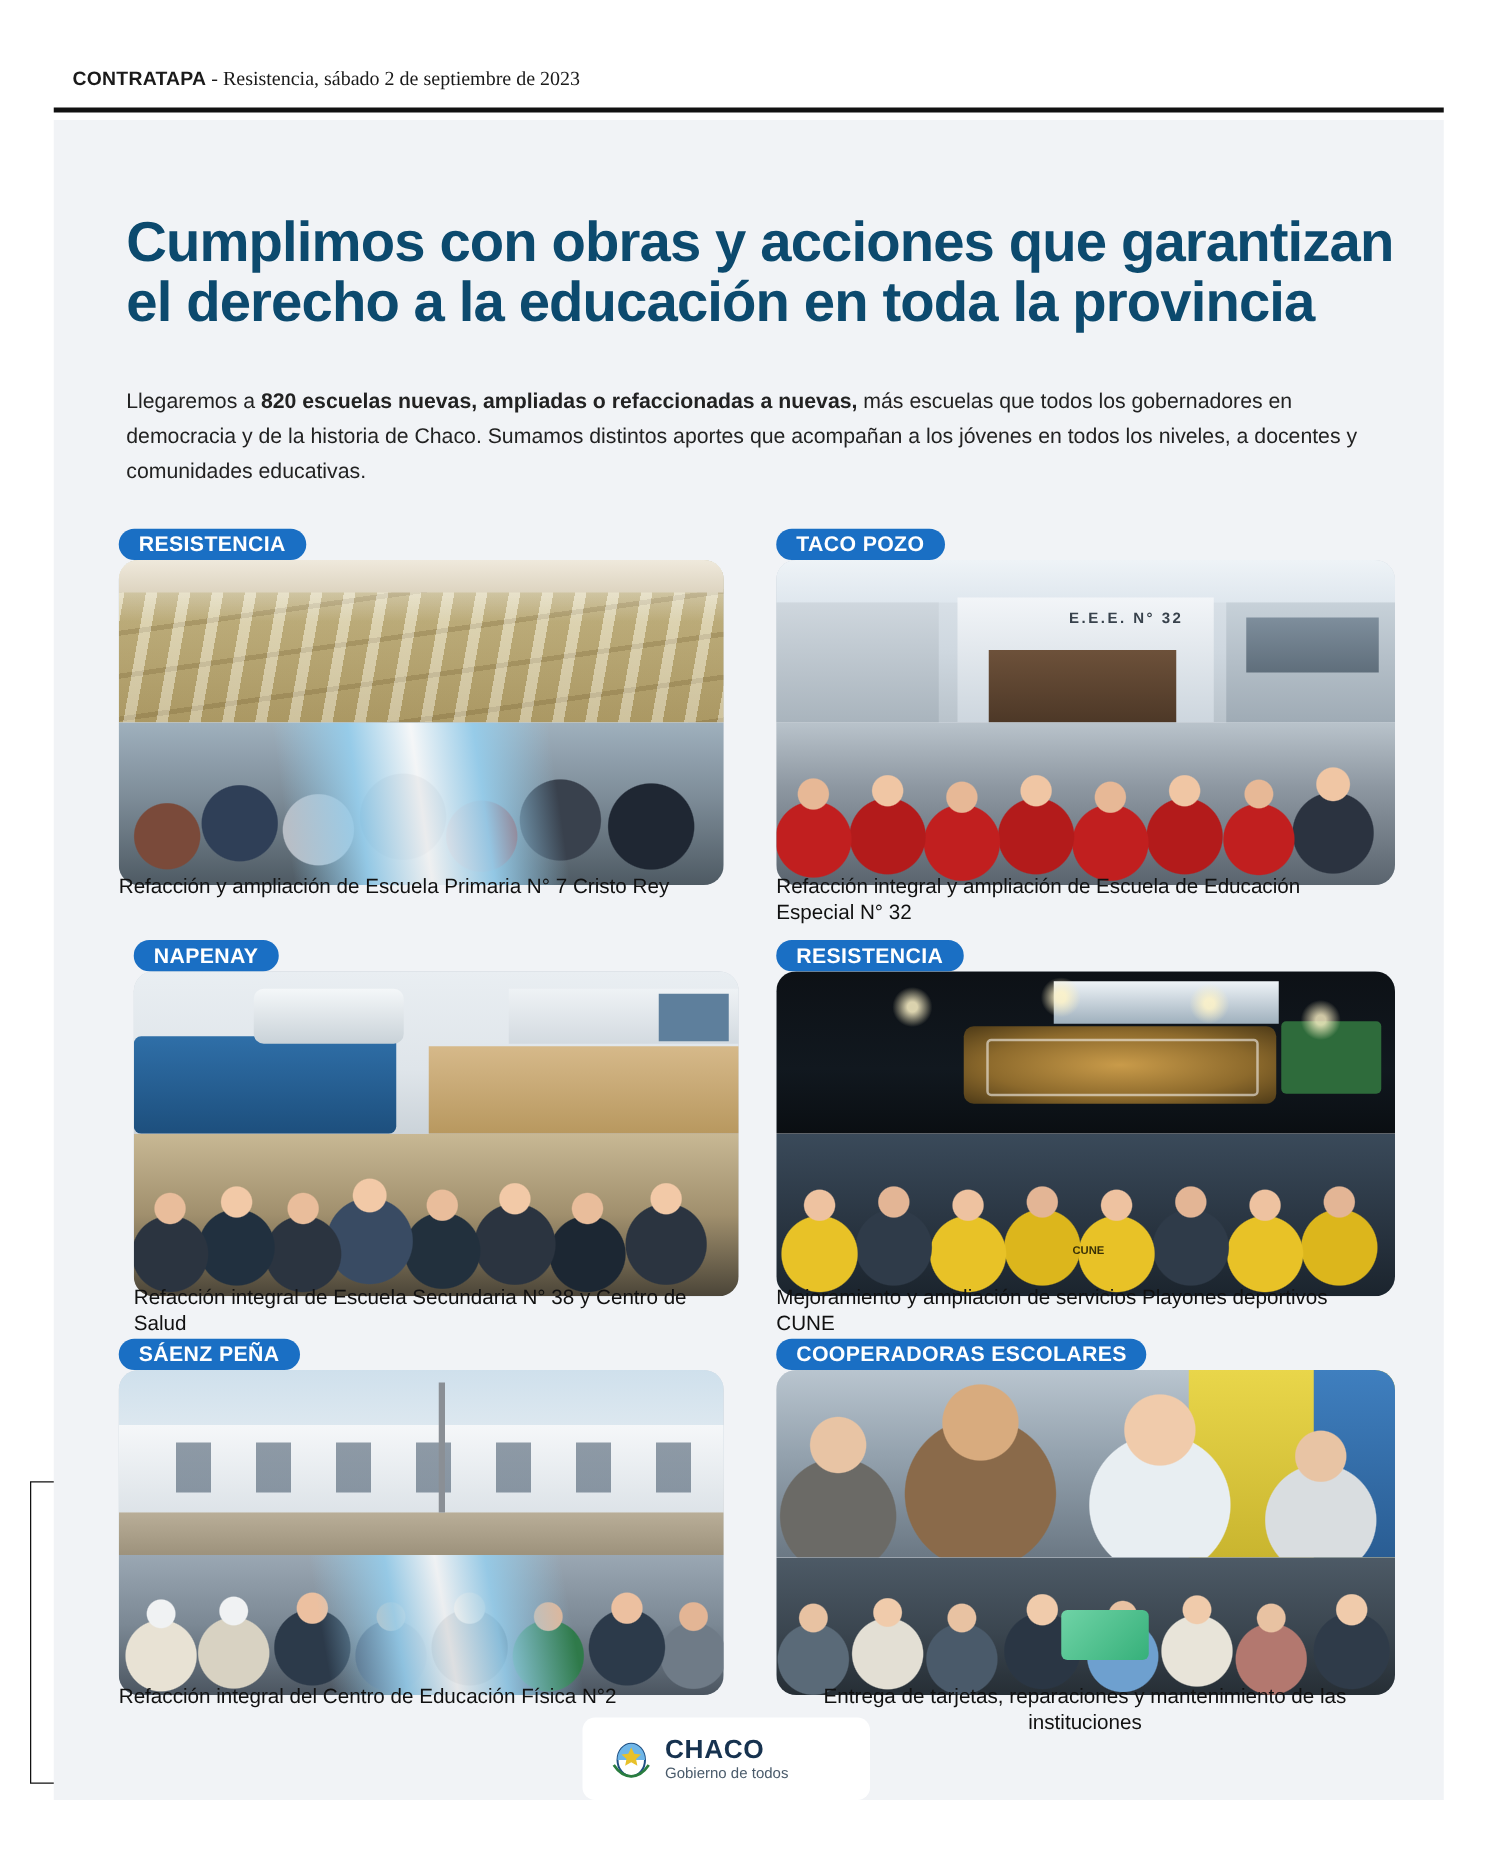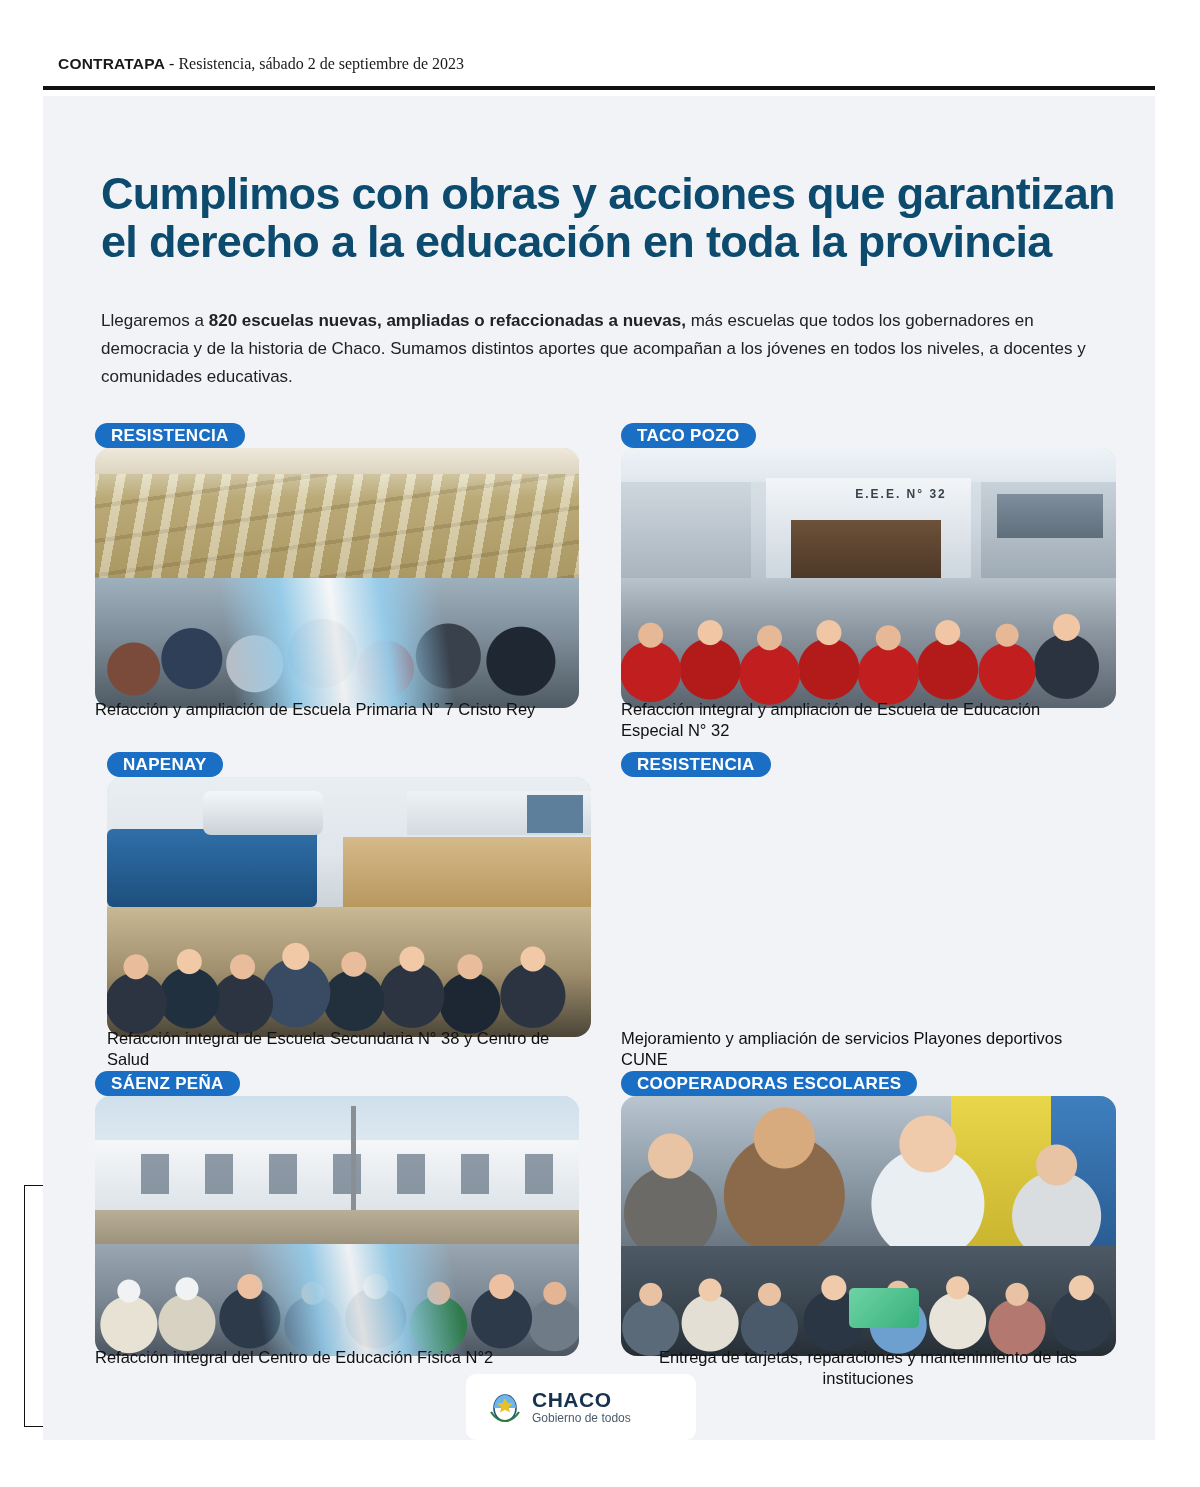--- a/index.html
+++ b/index.html
@@ -349,20 +349,58 @@
             radial-gradient(circle at 63% 40%, #f2c9a7 0 12px, transparent 13px),
             radial-gradient(circle at 75% 46%, #e9bd9b 0 12px, transparent 13px),
             radial-gradient(circle at 88% 40%, #f2c9a7 0 12px, transparent 13px);"></div>
       </div>
     </div>
     <div class="caption" style="left:0;top:276px;width:480px;">Refacción integral de Escuela Secundaria N° 38 y Centro de Salud</div>
   </div>
 
   <div class="block" style="left:621px; top:752px; width:495px; height:300px;">
     <div class="tag">RESISTENCIA</div>
+    <div class="photo" style="width:495px;height:260px;">
+
+      <div class="top" style="top:0;height:130px;overflow:hidden;">
+        <div class="sc" style="background:linear-gradient(180deg,#0d1116 0%, #11181f 60%, #0a0e12 100%);"></div>
+        <div style="position:absolute;left:150px;top:44px;width:250px;height:62px;background:radial-gradient(ellipse at center,#c99b4a 0%, #8d6a2c 60%, #4d3a17 100%);border-radius:8px;"></div>
+        <div style="position:absolute;left:168px;top:54px;width:214px;height:42px;border:2px solid rgba(255,255,255,.55);border-radius:4px;"></div>
+        <div style="position:absolute;left:404px;top:40px;width:80px;height:58px;background:#2e6b3b;border-radius:4px;"></div>
+        <div style="position:absolute;left:222px;top:8px;width:180px;height:34px;background:linear-gradient(180deg,#eef3f7,#9fb0bd);"></div>
+        <div class="sc" style="background:
+            radial-gradient(circle at 22% 22%, rgba(255,244,200,.85) 0 4px, rgba(255,244,200,0) 16px),
+            radial-gradient(circle at 46% 16%, rgba(255,244,200,.85) 0 4px, rgba(255,244,200,0) 16px),
+            radial-gradient(circle at 70% 20%, rgba(255,244,200,.85) 0 4px, rgba(255,244,200,0) 16px),
+            radial-gradient(circle at 88% 30%, rgba(255,244,200,.8) 0 4px, rgba(255,244,200,0) 16px);"></div>
+      </div>
+
+      <div class="bottom" style="top:130px;height:130px;overflow:hidden;">
+        <div class="sc" style="background:linear-gradient(180deg,#3a4a5a 0%, #2b3744 50%, #1b242d 100%);"></div>
+        <div class="sc" style="background:
+            radial-gradient(circle at 7% 74%, #e8c227 0 30px, transparent 31px),
+            radial-gradient(circle at 19% 70%, #2f3b49 0 30px, transparent 31px),
+            radial-gradient(circle at 31% 74%, #e8c227 0 30px, transparent 31px),
+            radial-gradient(circle at 43% 70%, #dcb61c 0 30px, transparent 31px),
+            radial-gradient(circle at 55% 74%, #e8c227 0 30px, transparent 31px),
+            radial-gradient(circle at 67% 70%, #2f3b49 0 30px, transparent 31px),
+            radial-gradient(circle at 79% 74%, #e8c227 0 30px, transparent 31px),
+            radial-gradient(circle at 91% 70%, #dcb61c 0 30px, transparent 31px);"></div>
+        <div class="sc" style="background:
+            radial-gradient(circle at 7% 44%, #eec2a0 0 12px, transparent 13px),
+            radial-gradient(circle at 19% 42%, #e3b595 0 12px, transparent 13px),
+            radial-gradient(circle at 31% 44%, #eec2a0 0 12px, transparent 13px),
+            radial-gradient(circle at 43% 42%, #e3b595 0 12px, transparent 13px),
+            radial-gradient(circle at 55% 44%, #eec2a0 0 12px, transparent 13px),
+            radial-gradient(circle at 67% 42%, #e3b595 0 12px, transparent 13px),
+            radial-gradient(circle at 79% 44%, #eec2a0 0 12px, transparent 13px),
+            radial-gradient(circle at 91% 42%, #e3b595 0 12px, transparent 13px);"></div>
+        <div style="position:absolute;left:237px;top:88px;font-size:9px;font-weight:bold;color:#3a3207;">CUNE</div>
+      </div>
+    </div>
     <div class="caption" style="left:0;top:276px;width:470px;">Mejoramiento y ampliación de servicios Playones deportivos CUNE</div>
   </div>
 
   <div class="block" style="left:95px; top:1071px; width:484px; height:300px;">
     <div class="tag">SÁENZ PEÑA</div>
     <div class="photo" style="width:484px;height:260px;">
 
       <div class="top" style="top:0;height:148px;overflow:hidden;">
         <div class="sc" style="background:linear-gradient(180deg,#cfe0ec 0%, #e6edf2 52%, #cfc9bd 100%);"></div>
         <div style="position:absolute;left:0;top:44px;width:484px;height:70px;background:linear-gradient(180deg,#f5f7f9,#dde3e8);"></div>

